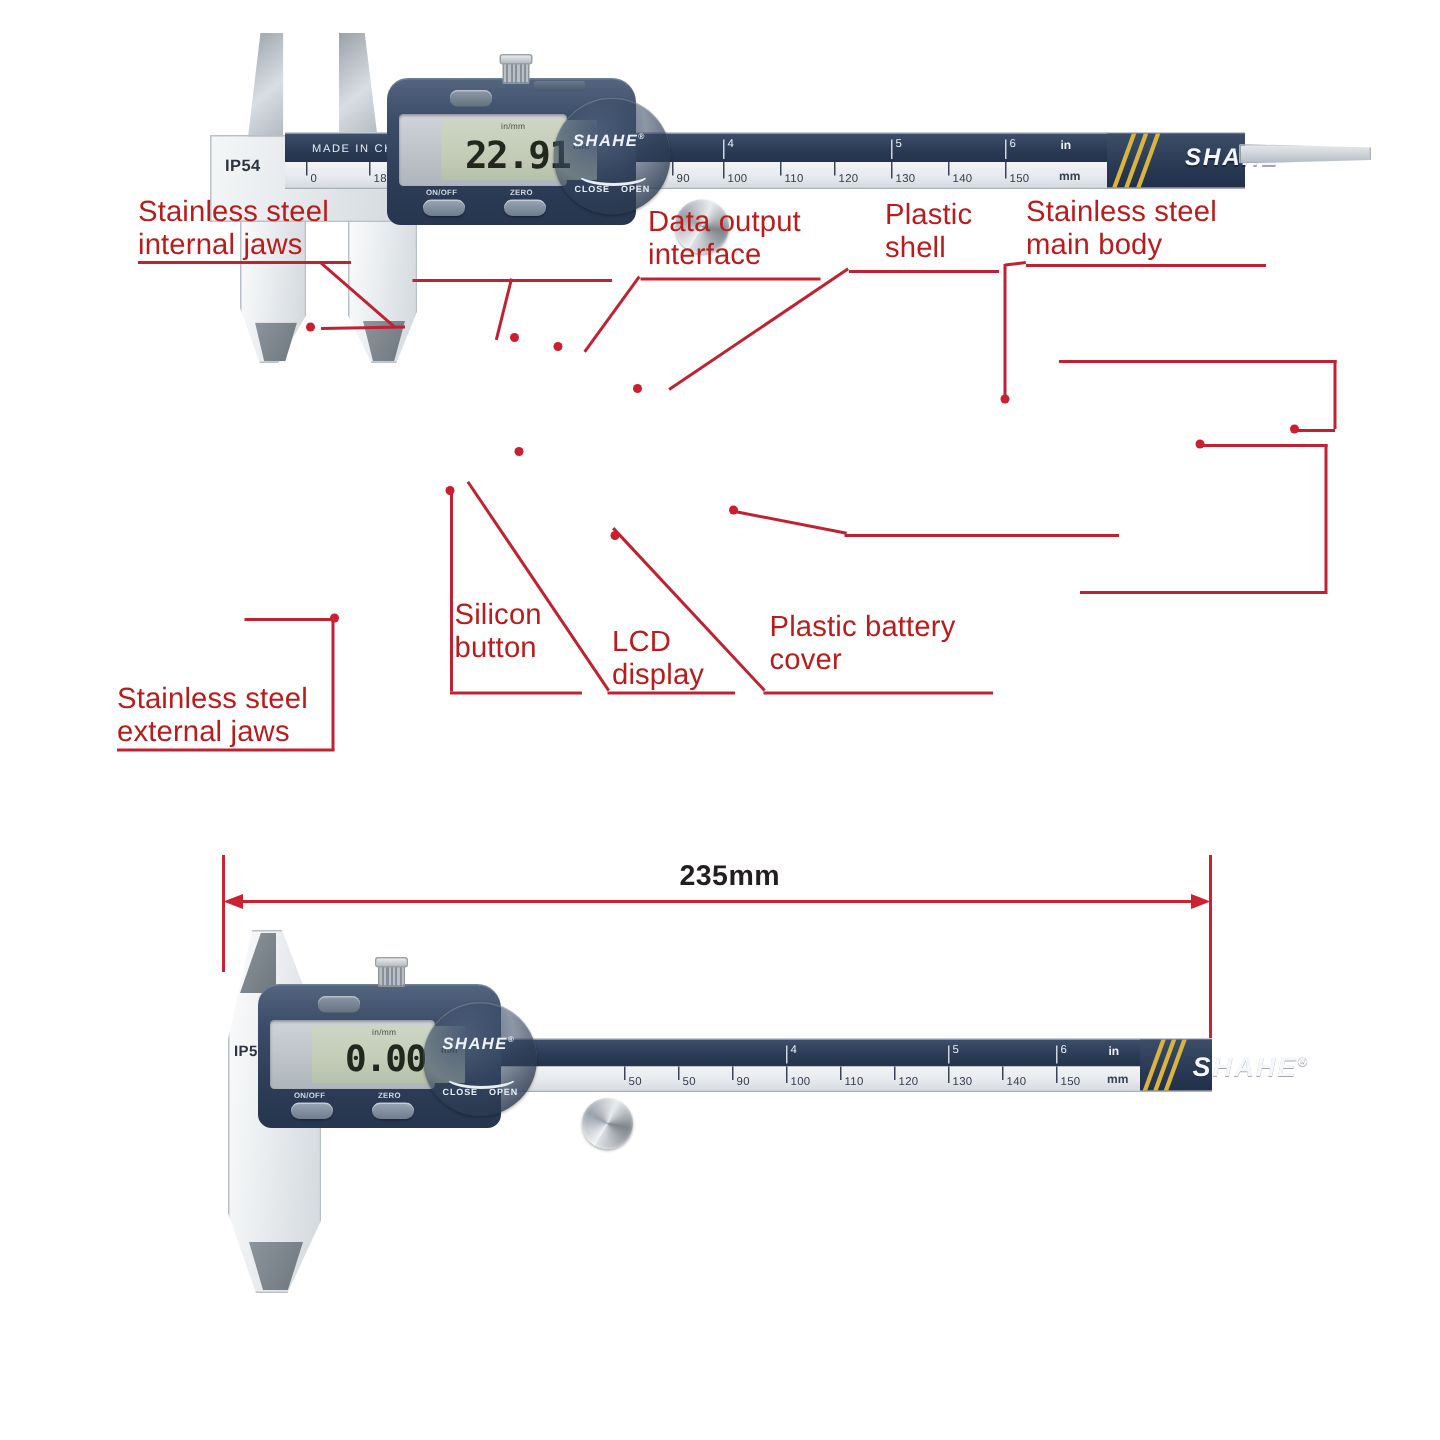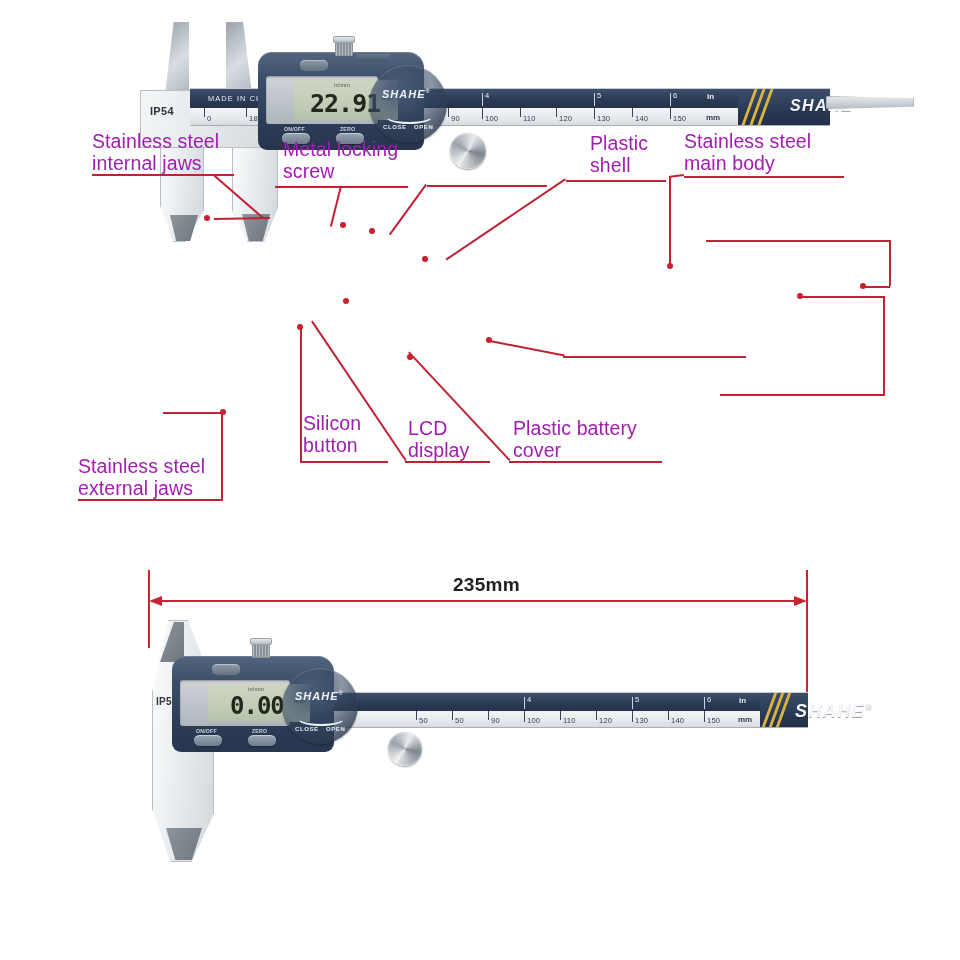--- a/index.html
+++ b/index.html
@@ -1,21 +1,21 @@
 <!DOCTYPE html>
 <html><head>
 <meta charset="utf-8">
 <style>
   html,body{margin:0;padding:0;background:#ffffff;}
   body{width:960px;height:960px;position:relative;overflow:hidden;
        font-family:"Liberation Sans","DejaVu Sans",sans-serif;color:#231f20;}
   .stage{position:absolute;inset:0;}
 
   
-  .callout{position:absolute;font-size:19.5px;line-height:1.14;color:#a21caf;
+  .callout{position:absolute;font-size:19.5px;line-height:1.14;color:#b91c1c;
            white-space:pre-line;letter-spacing:.1px;}
   .ul{position:absolute;background:#bf2233;height:2px;}
   .lead{position:absolute;background:#bf2233;transform-origin:0 0;height:1.8px;}
   .vlead{position:absolute;background:#bf2233;width:1.8px;}
   .dot{position:absolute;width:6px;height:6px;border-radius:50%;background:#cc1f2e;}
 
   
   .caliper{position:absolute;}
 
   
@@ -217,26 +217,26 @@
   </div>
 
   <div class="callout" style="left:92px;top:130px;width:180px;">Stainless steel
 internal jaws</div>
   <div class="ul" style="left:92px;top:174px;width:142px;"></div>
   <div class="lead" style="left:92px;top:174px;width:122px;"></div>
   <div class="lead" style="left:214px;top:174px;width:66px;transform:rotate(41deg);"></div>
   <div class="lead" style="left:214px;top:218px;width:56px;transform:rotate(-1deg);"></div>
   <div class="dot" style="left:204px;top:215px;"></div>
 
-  <div class="callout" style="left:283px;top:138px;width:160px;">Metal locking
-screw</div>
   <div class="ul" style="left:275px;top:186px;width:133px;"></div>
   <div class="lead" style="left:342px;top:186px;width:42px;transform:rotate(104deg);"></div>
   <div class="dot" style="left:340px;top:222px;"></div>
 
+  <div class="callout" style="left:432px;top:137px;width:170px;">Data output
+interface</div>
   <div class="ul" style="left:427px;top:185px;width:120px;"></div>
   <div class="lead" style="left:427px;top:185px;width:62px;transform:rotate(126deg);"></div>
   <div class="dot" style="left:369px;top:228px;"></div>
 
   <div class="callout" style="left:590px;top:132px;width:110px;">Plastic
 shell</div>
   <div class="ul" style="left:566px;top:180px;width:100px;"></div>
   <div class="lead" style="left:566px;top:180px;width:144px;transform:rotate(146deg);"></div>
   <div class="dot" style="left:422px;top:256px;"></div>
 
@@ -261,33 +261,33 @@
   <div class="lead" style="left:800px;top:296px;width:85px;"></div>
   <div class="dot" style="left:797px;top:293px;"></div>
 
   <div class="callout" style="left:78px;top:455px;width:180px;">Stainless steel
 external jaws</div>
   <div class="ul" style="left:78px;top:499px;width:145px;"></div>
   <div class="vlead" style="left:221px;top:412px;height:88px;"></div>
   <div class="lead" style="left:163px;top:412px;width:60px;"></div>
   <div class="dot" style="left:220px;top:409px;"></div>
 
-  <div class="callout" style="left:303px;top:412px;width:110px;">Silicon
+  <div class="callout" style="left:303px;top:399px;width:110px;">Silicon
 button</div>
   <div class="ul" style="left:300px;top:461px;width:88px;"></div>
   <div class="vlead" style="left:300px;top:326px;height:135px;"></div>
   <div class="dot" style="left:297px;top:324px;"></div>
 
   <div class="callout" style="left:408px;top:417px;width:110px;">LCD
 display</div>
   <div class="ul" style="left:405px;top:461px;width:85px;"></div>
   <div class="lead" style="left:405px;top:461px;width:168px;transform:rotate(-124deg);"></div>
   <div class="dot" style="left:343px;top:298px;"></div>
 
-  <div class="callout" style="left:513px;top:417px;width:170px;">Plastic battery
+  <div class="callout" style="left:513px;top:407px;width:170px;">Plastic battery
 cover</div>
   <div class="ul" style="left:509px;top:461px;width:153px;"></div>
   <div class="lead" style="left:509px;top:461px;width:148px;transform:rotate(-133deg);"></div>
   <div class="dot" style="left:407px;top:354px;"></div>
 
   <div class="dimext" style="left:148px;top:570px;height:78px;"></div>
   <div class="dimext" style="left:806px;top:570px;height:130px;"></div>
   <div class="dimline" style="left:152px;top:600px;width:652px;"></div>
   <div class="arrowL" style="left:149px;top:596px;"></div>
   <div class="arrowR" style="left:794px;top:596px;"></div>

